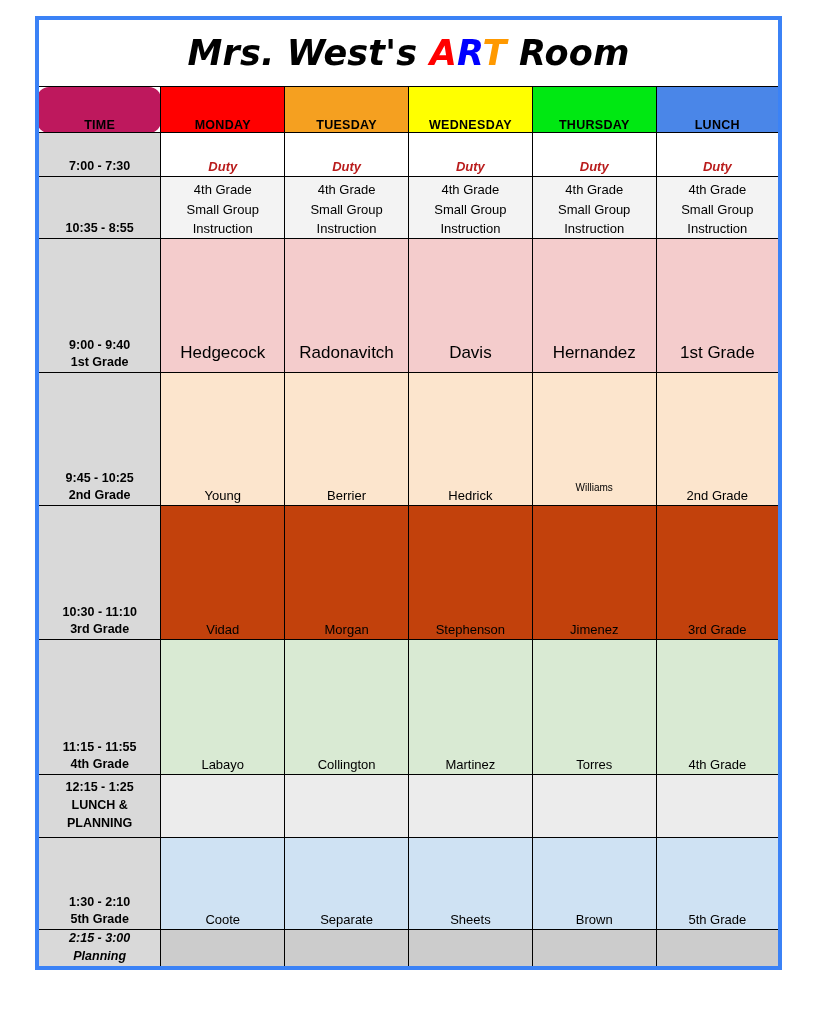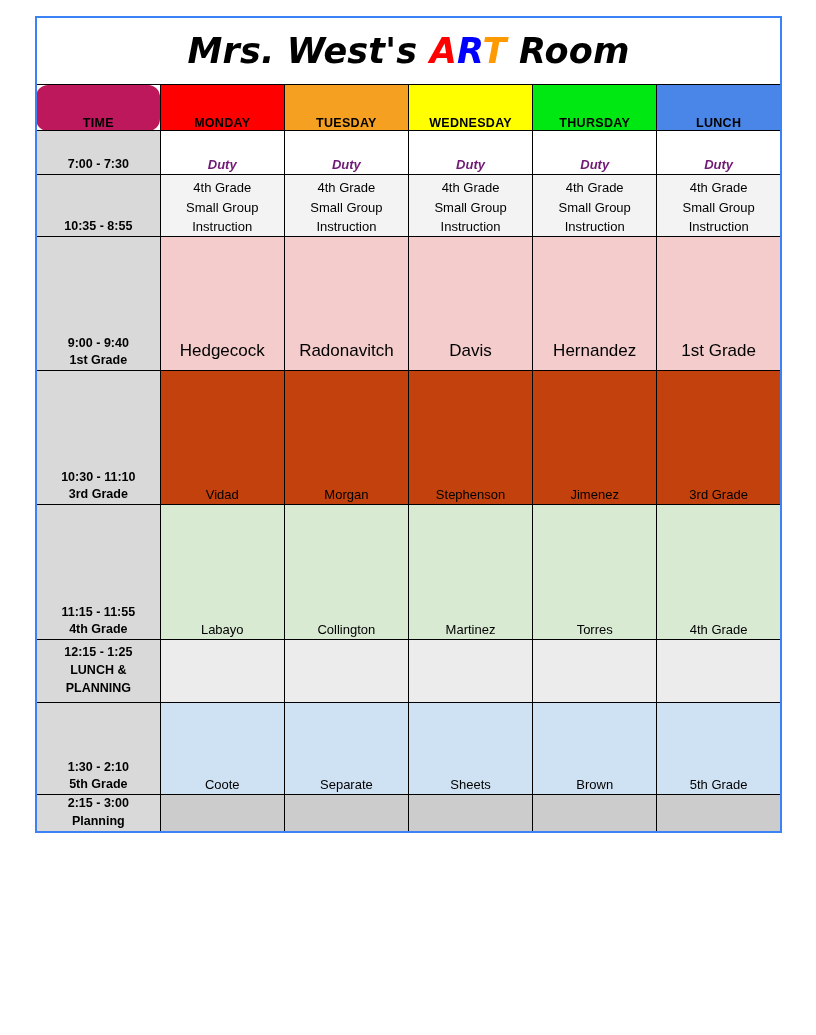--- a/index.html
+++ b/index.html
@@ -19,21 +19,21 @@
     width: 816px;
     height: 1035px;
     box-sizing: border-box;
     padding: 16px 34px 17px 35px;
   }
 
   table.schedule {
     width: 747px;
     border-collapse: collapse;
     table-layout: fixed;
-    border: 2px solid #3b82f6;
+    border: 4px solid #3b82f6;
   }
   table.schedule td {
     border: 1px solid #000000;
     padding: 0;
     vertical-align: bottom;
     text-align: center;
     color: #000000;
   }
 
   
@@ -86,21 +86,21 @@
 
   
   .cell {
     font-size: 13px;
     line-height: 1.42;
     padding-bottom: 8px;
   }
   .cell.big   { font-size: 17px; padding-bottom: 7px; margin-top: 32px; }
   .cell.small { font-size: 10px;  padding-bottom: 10px; }
   .cell.duty {
-    color: #701a75;
+    color: #b91c1c;
     font-weight: 700;
     font-style: italic;
     font-size: 13px;
   }
   .cell.multi { line-height: 1.48; font-size: 13px; }
 
   
   .bg-white  { background: #ffffff; }
   .bg-f3     { background: #f3f3f3; }
   .bg-pink   { background: #f4cccc; }
@@ -113,21 +113,21 @@
 
   
   .r-duty    { height: 44px; }
   .r-small   { height: 62px; }
   .r-g1      { height: 134px; }
   .r-g2      { height: 133px; }
   .r-g3      { height: 134px; }
   .r-g4      { height: 135px; }
   .r-lunch   { height: 63px; }
   .r-g5      { height: 92px; }
-  .r-plan    { height: 34px; }
+  .r-plan    { height: 34px; font-style: italic; }
 </style>
 </head>
 <body>
 
 <div class="page">
   <table class="schedule">
 
     <tbody>
         <tr>
       <td class="title-cell" colspan="6">
@@ -187,20 +187,31 @@
         <div>9:00 - 9:40</div>
         <div>1st Grade</div>
       </td>
       <td class="cell big bg-pink">Hedgecock</td>
       <td class="cell big bg-pink">Radonavitch</td>
       <td class="cell big bg-pink">Davis</td>
       <td class="cell big bg-pink">Hernandez</td>
       <td class="cell big bg-pink">1st Grade</td>
     </tr>
 
+    <tr class="r-g2">
+      <td class="tcol">
+        <div>9:45 - 10:25</div>
+        <div>2nd Grade</div>
+      </td>
+      <td class="cell bg-peach">Young</td>
+      <td class="cell bg-peach">Berrier</td>
+      <td class="cell bg-peach">Hedrick</td>
+      <td class="cell small bg-peach">Williams</td>
+      <td class="cell bg-peach">2nd Grade</td>
+    </tr>
 
     <tr class="r-g3">
       <td class="tcol">
         <div>10:30 - 11:10</div>
         <div>3rd Grade</div>
       </td>
       <td class="cell bg-yellow">Vidad</td>
       <td class="cell bg-yellow">Morgan</td>
       <td class="cell bg-yellow">Stephenson</td>
       <td class="cell bg-yellow">Jimenez</td>

